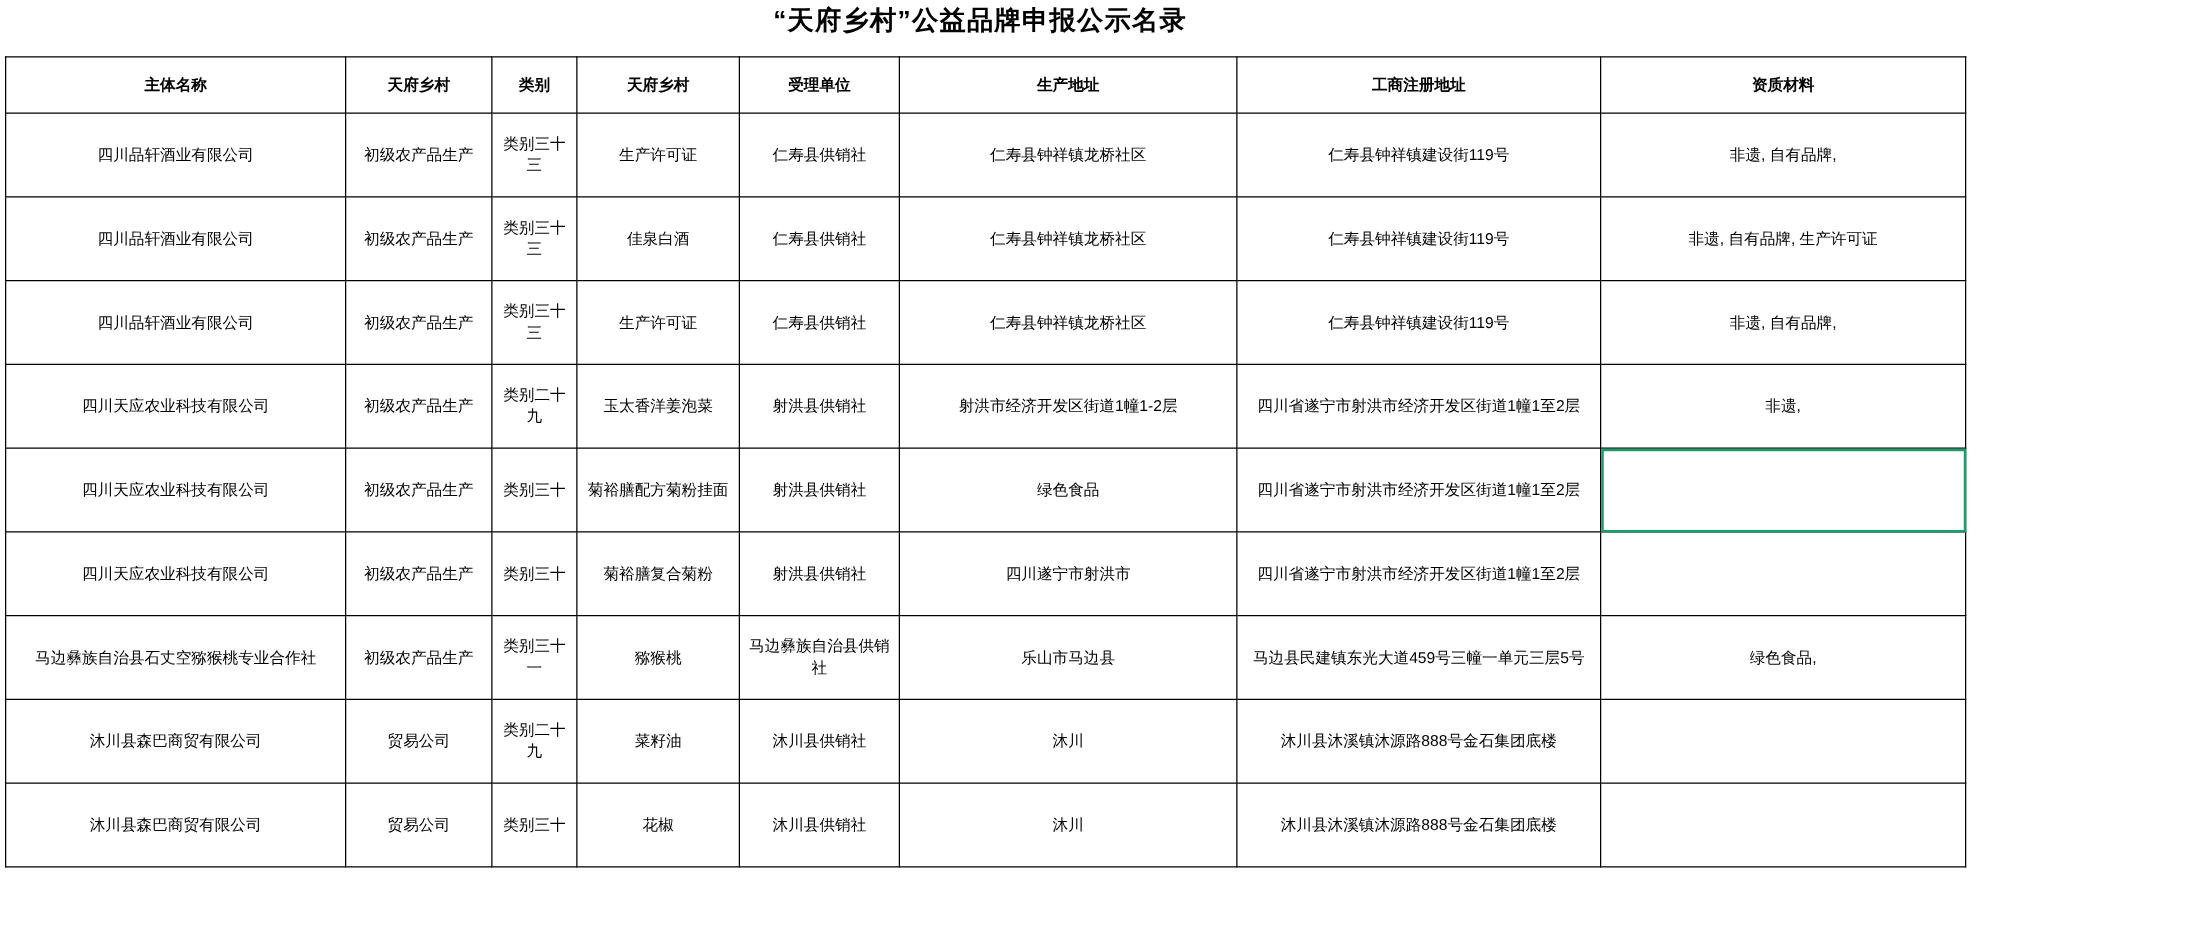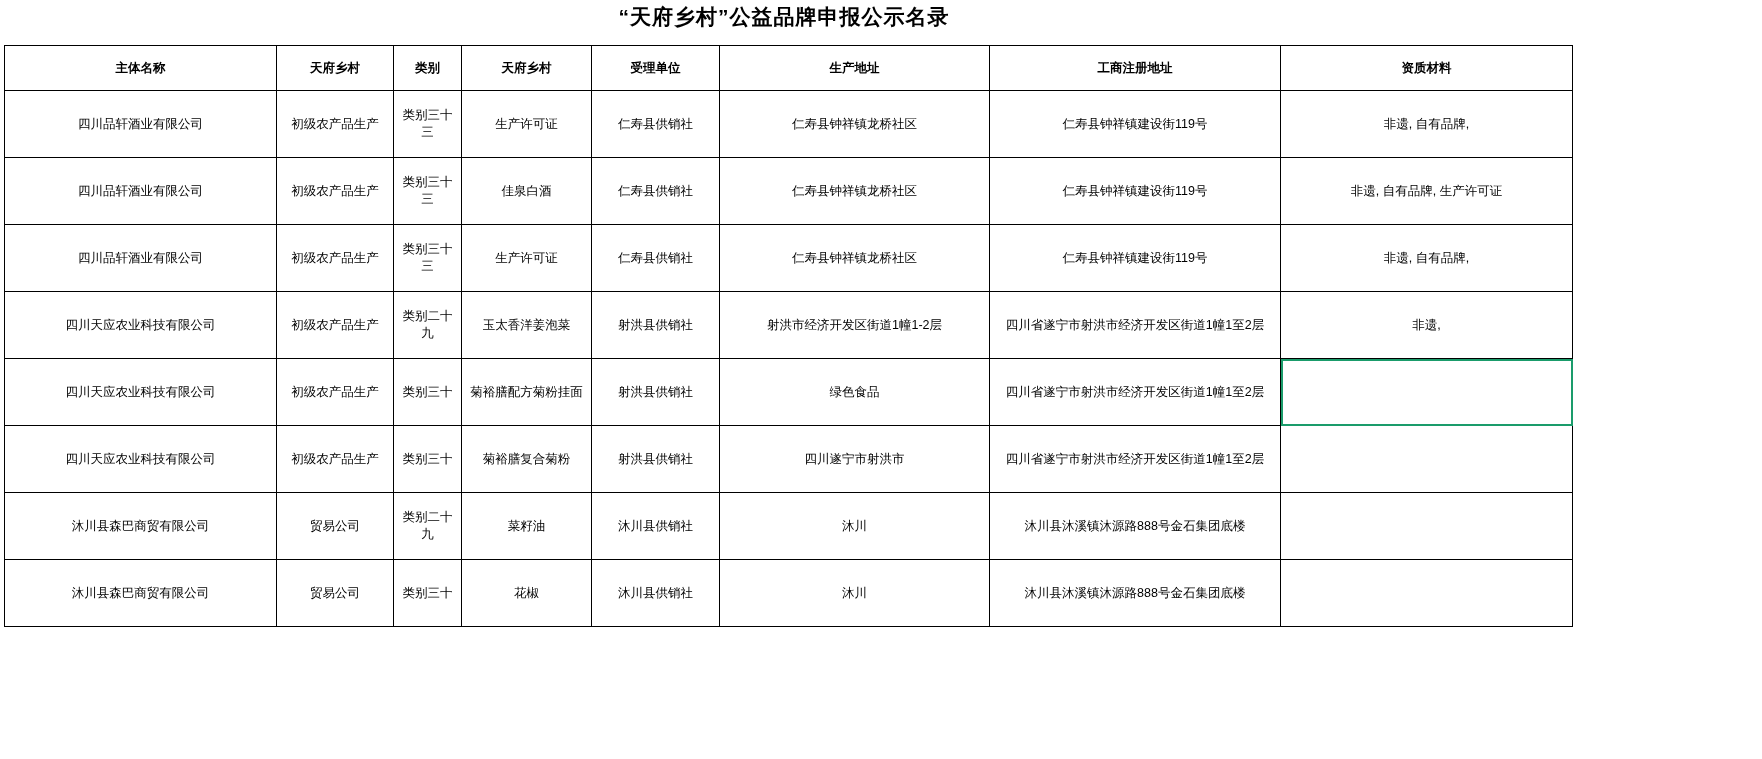--- a/index.html
+++ b/index.html
@@ -155,20 +155,30 @@
           <td>四川天应农业科技有限公司</td>
           <td>初级农产品生产</td>
           <td>类别三十</td>
           <td>菊裕膳复合菊粉</td>
           <td>射洪县供销社</td>
           <td>四川遂宁市射洪市</td>
           <td>四川省遂宁市射洪市经济开发区街道1幢1至2层</td>
           <td></td>
         </tr>
         <tr>
+          <td>马边彝族自治县石丈空猕猴桃专业合作社</td>
+          <td>初级农产品生产</td>
+          <td>类别三十一</td>
+          <td>猕猴桃</td>
+          <td>马边彝族自治县供销社</td>
+          <td>乐山市马边县</td>
+          <td>马边县民建镇东光大道459号三幢一单元三层5号</td>
+          <td>绿色食品,</td>
+        </tr>
+        <tr>
           <td>沐川县森巴商贸有限公司</td>
           <td>贸易公司</td>
           <td>类别二十九</td>
           <td>菜籽油</td>
           <td>沐川县供销社</td>
           <td>沐川</td>
           <td>沐川县沐溪镇沐源路888号金石集团底楼</td>
           <td></td>
         </tr>
         <tr>

